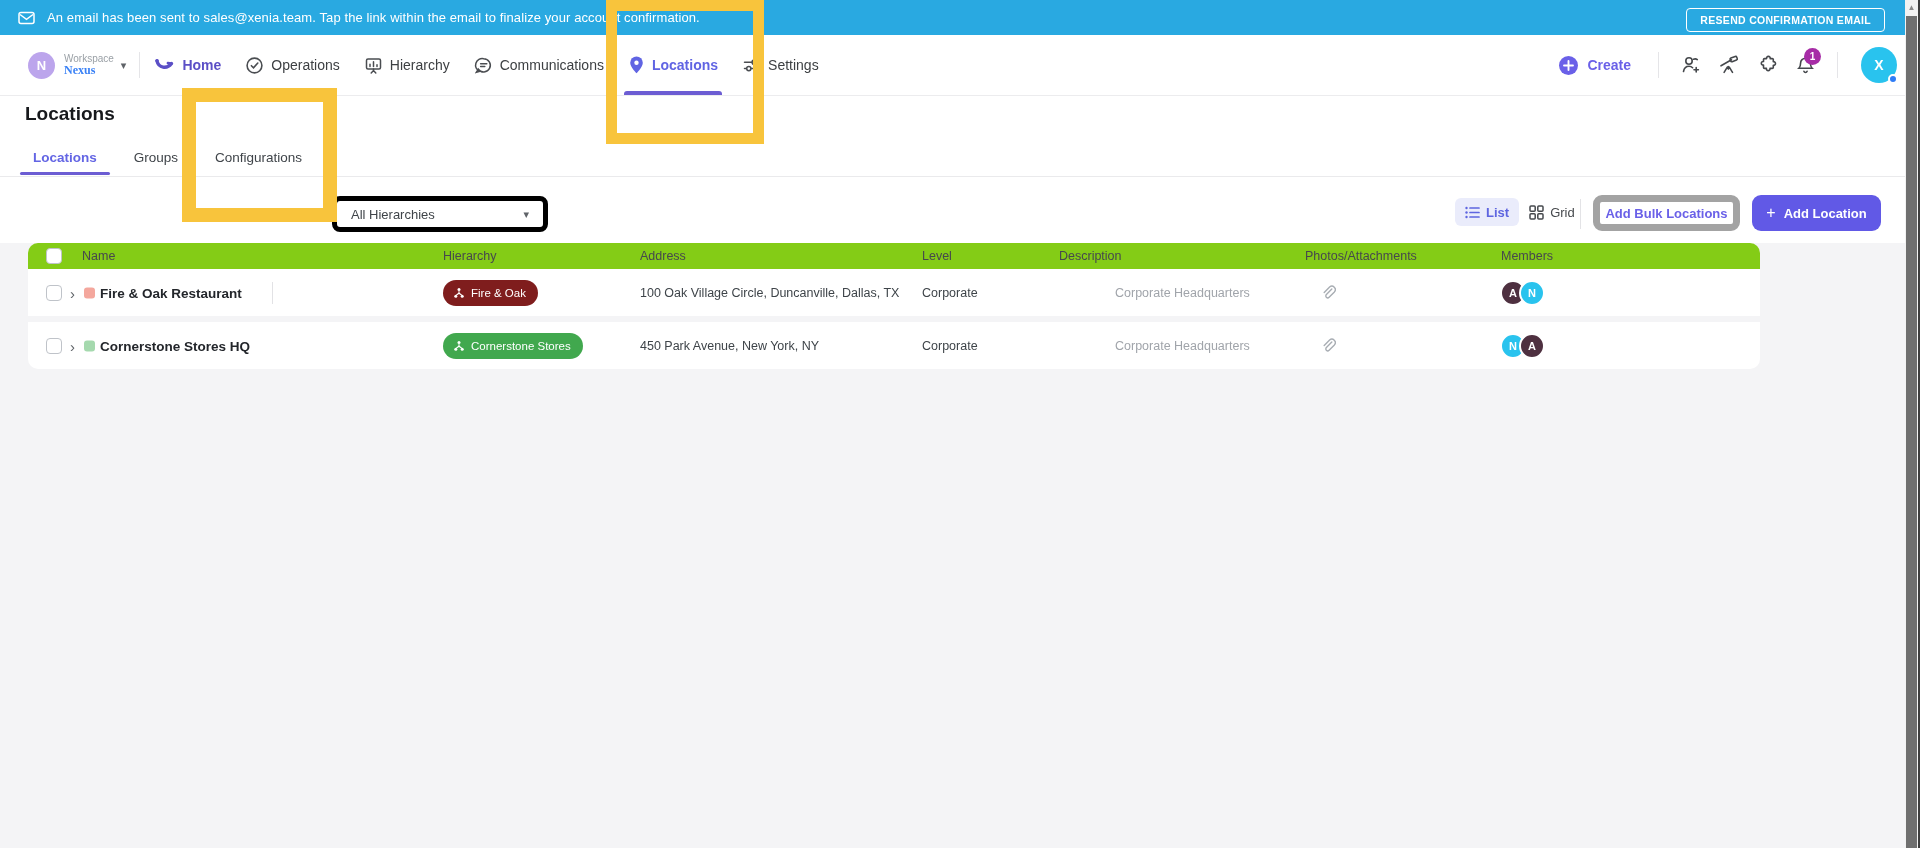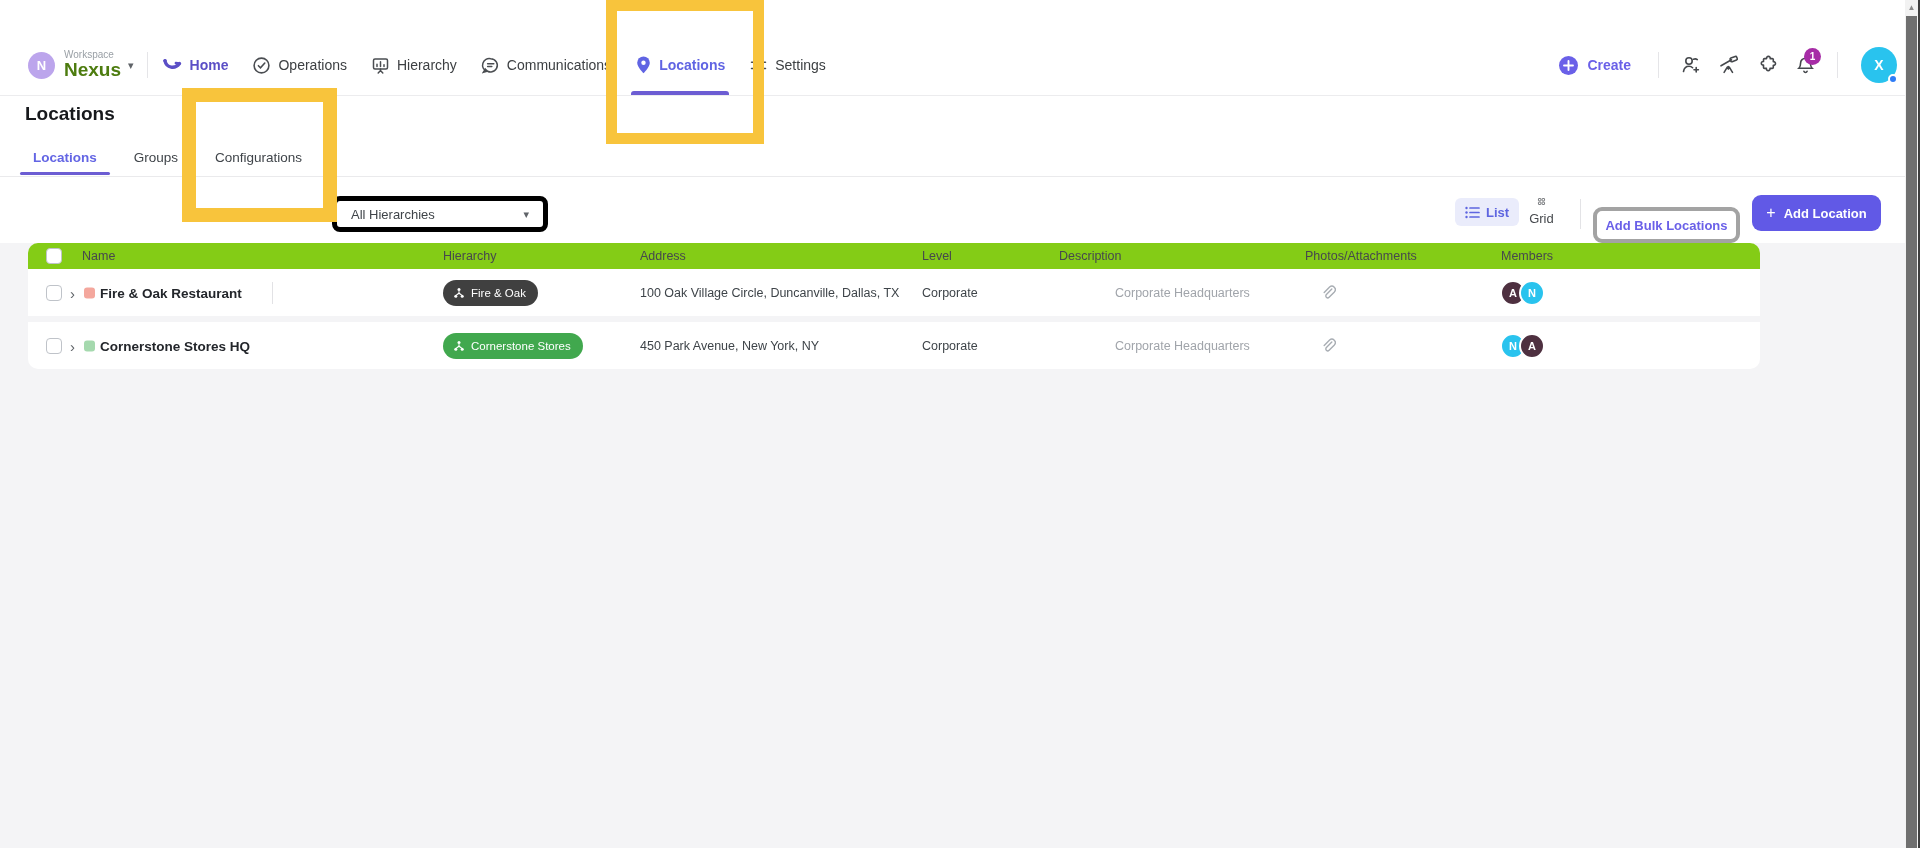--- a/index.html
+++ b/index.html
@@ -16,21 +16,21 @@
     background:transparent; border:1.5px solid #fff; border-radius:4px; color:#fff;
     font-size:10.5px; font-weight:700; letter-spacing:.3px; display:flex; align-items:center; }
 
   
   .navbar { position:absolute; left:0; top:35px; width:1905px; height:61px; background:#fff;
     border-bottom:1px solid #ECECEE; display:flex; align-items:center; padding:0 8px 0 28px; }
   .ws-avatar { width:27px; height:27px; border-radius:50%; background:#BCA5EC; color:#fff;
     font-size:13px; font-weight:700; display:flex; align-items:center; justify-content:center; flex:0 0 auto; }
   .ws-info { margin-left:9px; line-height:1.1; }
   .ws-label { font-size:10px; color:#9AA0A6; }
-  .ws-name { font-size:19px; font-weight:700; color:#4d7c0f; }
+  .ws-name { font-size:12px; font-weight:700; color:#3b82f6;font-family:Liberation Serif, serif; }
   .ws-chevron { margin-left:7px; color:#5F6368; font-size:11px; }
   .nav-sep { width:1px; height:26px; background:#E5E5E8; margin:0 13px; }
   .nav-items { display:flex; align-items:stretch; height:100%; gap:24px; margin-left:1px; }
   .nav-item { display:flex; align-items:center; gap:7px; font-size:14px; font-weight:500;
     color:#3D4043; position:relative; cursor:pointer; }
   .nav-item.home { color:#5B4FC6; font-weight:700; }
   .nav-item.locations { color:#6064E3; font-weight:600; }
   .nav-item.locations::after { content:""; position:absolute; left:-4px; right:-4px; bottom:0;
     height:4px; background:#6C5DD3; border-radius:3px 3px 0 0; }
   .nav-right { margin-left:auto; display:flex; align-items:center; }
@@ -62,25 +62,25 @@
     font-size:13px; color:#3F4449; width:220px; font-family:inherit; }
   .search-box input::placeholder { color:#9AA0A6; }
   .hier-select { position:absolute; left:332px; top:196px; width:216px; height:36px; background:#fff;
     border:5px solid #000000; border-radius:8px; display:flex; align-items:center;
     padding:0 14px; font-size:13px; color:#3F4449; justify-content:space-between; }
   .sel-chevron { color:#5F6368; font-size:11px; }
   .view-toggle { position:absolute; left:1455px; top:198px; display:flex; align-items:center; height:28px; }
   .view-list { display:flex; align-items:center; gap:6px; background:#EAECFB; border-radius:6px;
     height:28px; padding:0 10px; color:#5E65E0; font-size:13px; font-weight:600; }
   .view-grid { display:flex; align-items:center; gap:6px; height:28px; padding:0 10px;
-    color:#46494D; font-size:13px;flex-direction:column; }
+    color:#46494D; font-size:13px; }
   .toolbar-sep { position:absolute; left:1580px; top:199px; width:1px; height:30px; background:#E3E3E6; }
   .add-bulk-btn { position:absolute; left:1593px; top:195px; width:147px; height:36px; background:#fff;
-    border:4px solid #a3a3a3; border-radius:9px; color:#6A60E8; font-size:13px; font-weight:600;
-    display:flex; align-items:center; justify-content:center;margin-top:12px; }
+    border:7px solid #a3a3a3; border-radius:9px; color:#6A60E8; font-size:13px; font-weight:600;
+    display:flex; align-items:center; justify-content:center; }
   .add-loc-btn { position:absolute; left:1752px; top:195px; width:129px; height:36px; background:#6159E6;
     border:none; border-radius:9px; color:#fff; font-size:13px; font-weight:600;
     display:flex; align-items:center; justify-content:center; gap:8px; }
   .add-loc-plus { font-size:16px; font-weight:500; line-height:1; }
 
   
   .content-bg { position:absolute; left:0; top:243px; width:1905px; height:605px; background:#F4F4F6; }
   .table-card { position:absolute; left:28px; top:243px; width:1732px; }
   .t-header { position:relative; height:26px; background:#84cc16; border-radius:10px 10px 0 0;
     font-size:12.5px; color:#46484D; }
@@ -115,20 +115,30 @@
   .hl1 { left:606px; top:0; width:158px; height:144px; }
   .hl2 { left:182px; top:88px; width:155px; height:134px; border-width:14px; }
 
   svg { display:block; }
 </style>
 </head>
 <body>
 
 <div class="screen">
 
+  <div class="banner">
+    <span class="banner-icon">
+      <svg width="17" height="14" viewBox="0 0 17 14" fill="none" stroke="#fff" stroke-width="1.5">
+        <rect x="1" y="1.5" width="15" height="11" rx="2"></rect>
+          <path d="M2 3.5l6.5 4.8L15 3.5"></path>
+      </svg>
+    </span>
+    <span class="banner-msg">An email has been sent to sales@xenia.team. Tap the link within the email to finalize your account confirmation.</span>
+    <button class="resend-btn">RESEND CONFIRMATION EMAIL</button>
+  </div>
 
   <div class="navbar">
     <div class="ws-avatar">N</div>
     <div class="ws-info">
       <div class="ws-label">Workspace</div>
       <div class="ws-name">Nexus</div>
     </div>
     <span class="ws-chevron">▾</span>
     <div class="nav-sep"></div>
 
@@ -297,21 +307,21 @@
     </div>
 
     <div class="t-row">
       <span class="cell" style="left:18px">
           <span class="checkbox"></span>
         </span>
       <span class="cell chev-right" style="left:42px">›</span>
       <span class="cell swatch" style="left: 56px; background: rgb(244, 167, 157);"></span>
       <span class="cell row-name" style="left:72px">Fire &amp; Oak Restaurant</span>
       <span class="cell name-div" style="left:244px"></span>
-      <span class="cell hier-badge" style="left: 415px; background: #404040;">
+      <span class="cell hier-badge" style="left: 415px; background: #7f1d1d;">
         <svg width="12" height="12" viewBox="0 0 12 12" fill="none" stroke="#fff" stroke-width="1.2">
           <circle cx="6" cy="2.6" r="1.5" fill="#fff" stroke="none"></circle>
           <circle cx="2.8" cy="9.2" r="1.5" fill="#fff" stroke="none"></circle>
           <circle cx="9.2" cy="9.2" r="1.5" fill="#fff" stroke="none"></circle>
           <path d="M6 4.2v2M6 6.2L3.4 8M6 6.2L8.6 8"></path>
         </svg>
         <span>Fire &amp; Oak</span>
       </span>
       <span class="cell row-text" style="left:612px">100 Oak Village Circle, Duncanville, Dallas, TX</span>
       <span class="cell row-text" style="left:894px">Corporate</span>

